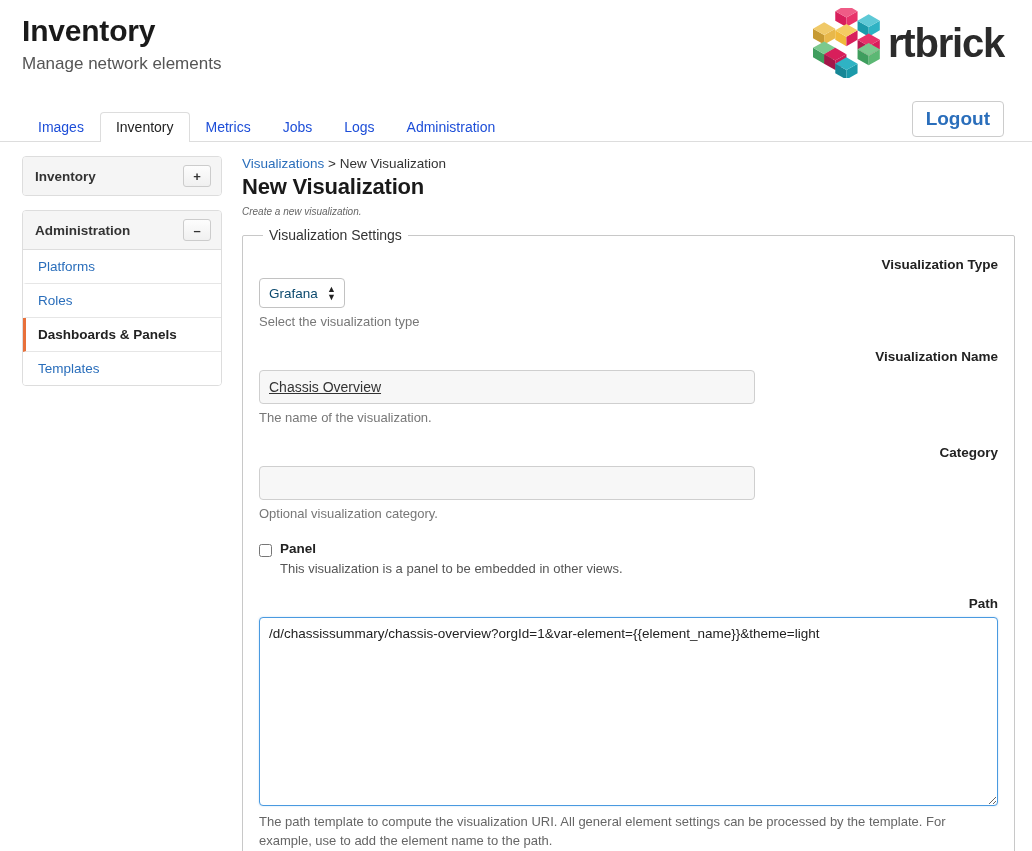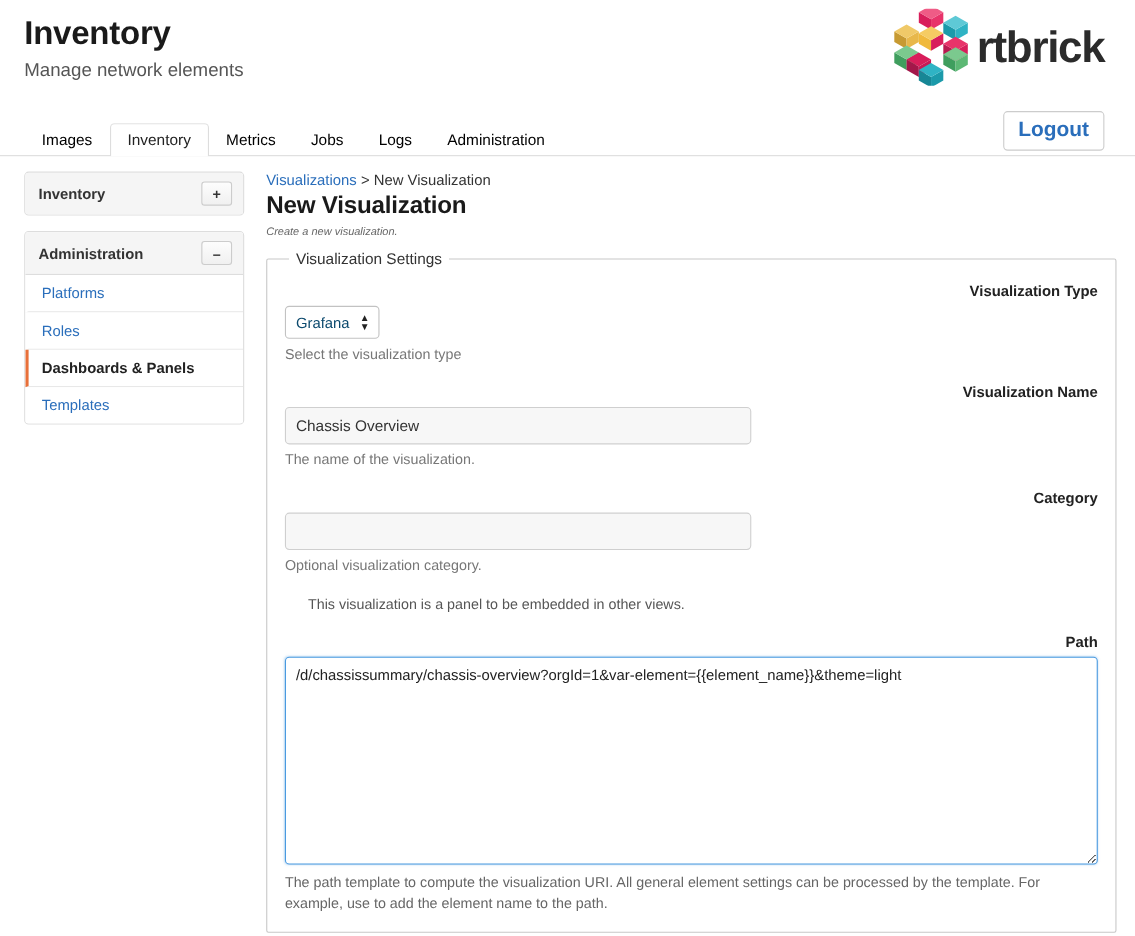--- a/index.html
+++ b/index.html
@@ -55,21 +55,21 @@
     position: relative;
     height: 33px;
     margin: 9px 0 0 0;
     padding-left: 22px;
     border-bottom: 1px solid #dddddd;
     display: flex;
     align-items: flex-end;
   }
   .tab {
     font-size: 14px;
-    color: #000000;
+    color: #1d4ed8;
     padding: 7px 15px 8px 15px;
     line-height: 1;
     cursor: pointer;
     border: 1px solid transparent;
     border-bottom: none;
     position: relative;
     top: 1px;
     background: transparent;
     white-space: nowrap;
   }
@@ -252,29 +252,30 @@
     font-size: 9px;
     line-height: 8px;
     color: #222222;
     display: flex;
     flex-direction: column;
     align-items: center;
   }
 
   input.text-input {
     display: block;
-    width: 424px;
+    width: 496px;
     height: 32px;
     font-family: "Liberation Sans", sans-serif;
     font-size: 14px;
     color: #333333;
     background: #f7f7f7;
     border: 1px solid #cfcfcf;
     border-radius: 4px;
     padding: 16px 9px;
+    text-decoration: underline;
   }
 
   .checkbox-row {
     display: flex;
     align-items: flex-start;
     gap: 8px;
   }
   input.cbox {
     width: 13px; height: 13px;
     margin: 3px 0 0 0;
@@ -437,20 +438,26 @@
         <div class="field-help">The name of the visualization.</div>
       </div>
 
       <div class="field">
         <label class="field-label">Category</label>
         <input class="text-input" type="text" value="" style="">
         <div class="field-help">Optional visualization category.</div>
       </div>
 
       <div class="field">
+        <div class="checkbox-row">
+          <input class="cbox" type="checkbox" style="">
+          <div>
+            <div class="cbox-label">Panel</div>
+          </div>
+        </div>
         <div class="cbox-help" style="margin-left:21px;">This visualization is a panel to be embedded in other views.</div>
       </div>
 
       <div class="field" style="margin-bottom:4px;">
         <label class="field-label">Path</label>
         <textarea class="path-area" style="">/d/chassissummary/chassis-overview?orgId=1&amp;var-element={{element_name}}&amp;theme=light</textarea>
         <div class="path-help">The path template to compute the visualization URI. All general element settings can be processed by the template. For example, use to add the element name to the path.</div>
       </div>
 
     </fieldset>

